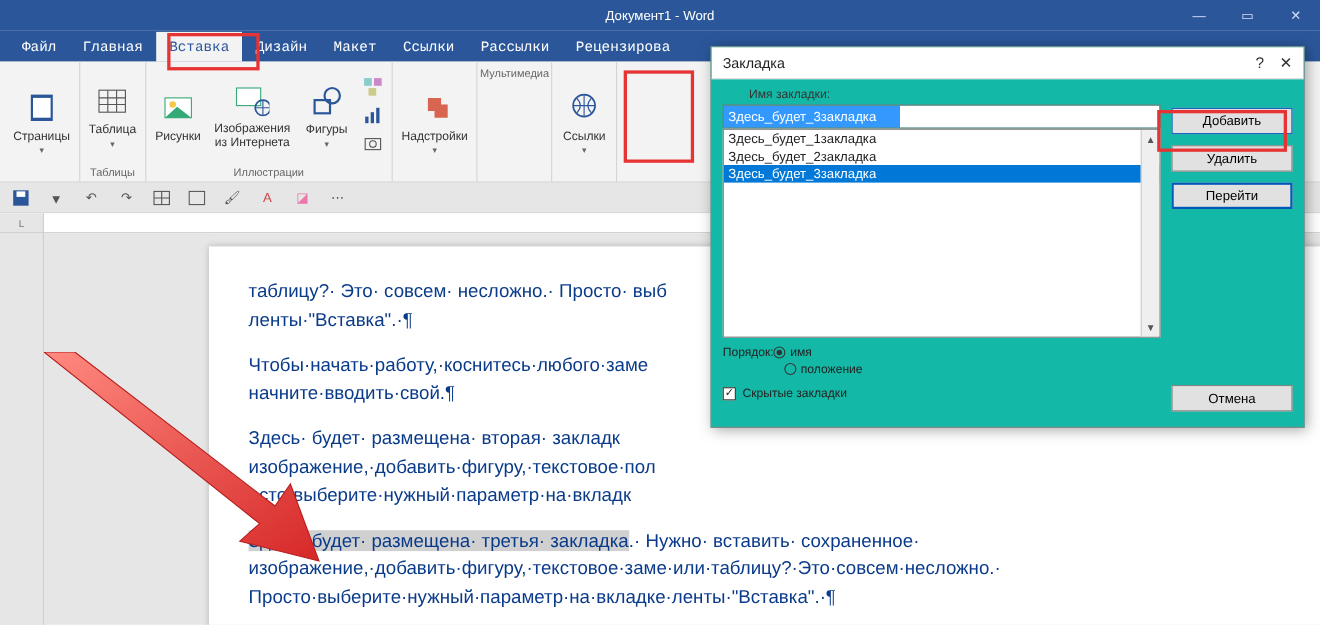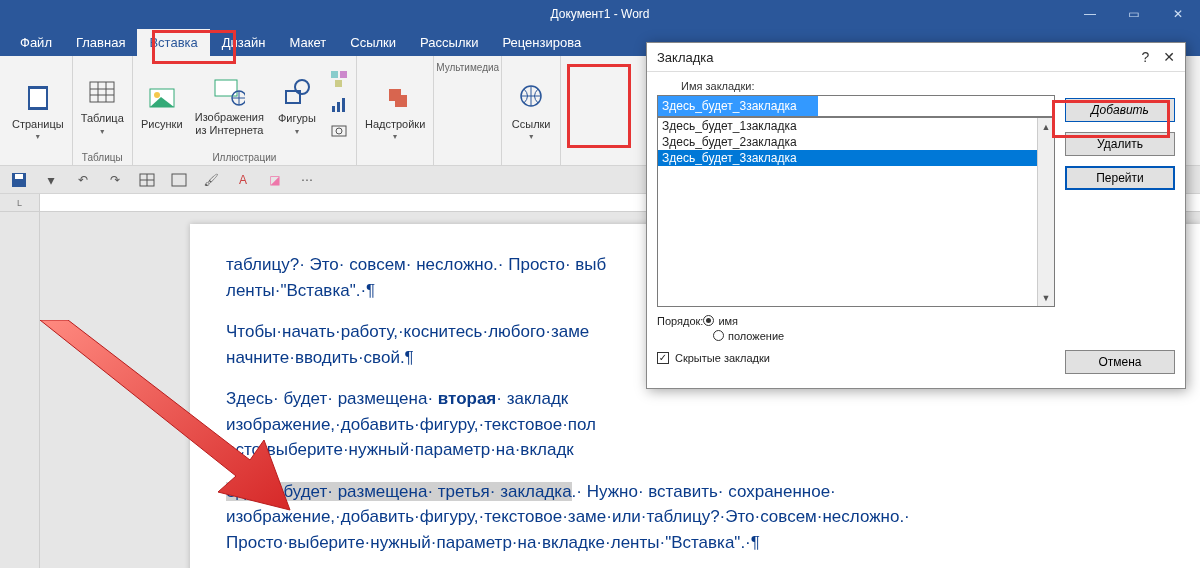--- a/index.html
+++ b/index.html
@@ -4,21 +4,21 @@
 <style>
   * { box-sizing: border-box; margin: 0; padding: 0; }
   body { font-family: "Segoe UI", Tahoma, sans-serif; font-size: 12px; background: #e6e6e6; width: 1200px; height: 568px; overflow: hidden; position: relative; }
 
   .title-bar { background: #2b579a; color: #fff; height: 28px; display: flex; align-items: center; justify-content: center; position: relative; }
   .title-bar .title { font-size: 12px; text-align: center; }
   .title-bar .win-controls { position: absolute; right: 0; top: 0; display: flex; }
   .title-bar .win-controls div { width: 44px; height: 28px; display: flex; align-items: center; justify-content: center; color: #cfe0f5; }
 
   .menu-bar { background: #2b579a; color: #fff; height: 28px; display: flex; align-items: flex-end; padding-left: 8px; }
-  .menu-item { padding: 6px 12px 6px; cursor: pointer; font-size: 13px; }
+  .menu-item { padding: 6px 12px 6px; cursor: pointer; font-size: 13px; font-family: Liberation Mono, monospace; }
   .menu-item.active { background: #f3f3f3; color: #2b579a; }
 
   .ribbon { background: #f3f3f3; border-bottom: 1px solid #d4d4d4; height: 110px; display: flex; padding-left: 4px; position: relative; }
   .ribbon-group { border-right: 1px solid #d4d4d4; display: flex; flex-direction: column; align-items: center; padding: 4px 2px 1px; }
   .ribbon-group .items { display: flex; flex: 1; align-items: center; }
   .ribbon-group .group-label { font-size: 10px; color: #666; padding: 2px 0 1px; text-align: center; }
   .rbtn-large { display: flex; flex-direction: column; align-items: center; justify-content: flex-start; padding: 2px 6px; min-width: 54px; cursor: pointer; }
   .rbtn-large .ic { width: 32px; height: 32px; margin: 2px 0 4px; display: flex; align-items: center; justify-content: center; }
   .rbtn-large .lbl { font-size: 11px; color: #333; text-align: center; line-height: 1.15; white-space: pre-line; }
   .drop-arrow { font-size: 8px; color: #666; margin-top: 2px; }
@@ -30,26 +30,26 @@
 
   .ruler-row { display: flex; background: #fff; }
   .ruler-corner { width: 40px; height: 18px; background: #e6e6e6; border-right: 1px solid #cfcfcf; border-bottom: 1px solid #cfcfcf; display:flex;align-items:center;justify-content:center;font-size:9px;color:#777;}
   .hruler { flex: 1; height: 18px; background: #fff; border-bottom: 1px solid #cfcfcf; position: relative; overflow: hidden; }
 
   .doc-area { display: flex; }
   .vruler { width: 40px; background: #e6e6e6; border-right: 1px solid #cfcfcf; position: relative; }
   .page { flex: 1; background: #fff; margin: 12px 0 0 150px; box-shadow: 0 0 6px rgba(0,0,0,.2); padding: 28px 36px; position: relative; }
   .doc-text { color: #0a3b8a; font-family: "Segoe UI", sans-serif; font-size: 17px; line-height: 1.5; }
   .doc-text p { margin-bottom: 16px; text-align: justify; }
-  .doc-text strong { font-weight: 700; margin-top: 44px; }
+  .doc-text strong { font-weight: 400; margin-top: 44px; }
   .highlight { background: #d0d0d0; }
 
   .highlight-box { position: absolute; border: 3px solid #e63434; pointer-events: none; }
 
-  .dialog { position: absolute; left: 646px; top: 42px; width: 540px; background: #ffffff; border: 1px solid #888; box-shadow: 2px 2px 12px rgba(0,0,0,.35); }
+  .dialog { position: absolute; left: 646px; top: 42px; width: 540px; background: #14b8a6; border: 1px solid #888; box-shadow: 2px 2px 12px rgba(0,0,0,.35); }
   .dialog-title { display: flex; align-items: center; justify-content: space-between; padding: 6px 10px; background:#fff; border-bottom:1px solid #ddd;}
   .dialog-title .dt-text { font-size: 13px; color:#222; }
   .dialog-title .dt-ctrls { display: flex; gap: 14px; }
   .dialog-title .dt-ctrls span { cursor: pointer; color:#333; font-size:14px;}
   .dialog-body { display: flex; padding: 8px 10px 14px; gap: 10px; }
   .dialog-left { flex: 1; display:flex; flex-direction:column; }
   .dialog-label { font-size: 11px; color:#333; margin-bottom: 3px; padding-left: 24px; }
   .dlg-input { width: 100%; height: 22px; border: 1px solid #7a7a7a; padding: 2px 4px; font-size: 12px; background:#fff; }
   .dlg-input::selection { background:#3399ff; color:#fff; }
   .dlg-list { width: 100%; height: 190px; border: 1px solid #7a7a7a; background:#fff; margin-top:0; overflow:auto; position:relative; }
@@ -59,21 +59,21 @@
   .dlg-list .scroll .arrow { height:17px; display:flex;align-items:center;justify-content:center;font-size:9px;color:#555;}
   .order-row { display:flex; align-items:center; margin-top:8px; font-size:11px; color:#222; }
   .radio { display:flex; gap:4px; }
   .radio .circ { width:11px; height:11px; border:1px solid #333; border-radius:50%; display:flex;align-items:center;justify-content:center;}
   .radio.checked .circ::after { content:""; width:5px; height:5px; background:#333; border-radius:50%; }
   .chk-row { display:flex; align-items:center; gap:6px; margin-top:10px; font-size:11px; color:#222; }
   .chk { width:12px; height:12px; border:1px solid #333; background:#fff; display:flex;align-items:center;justify-content:center; }
   .chk.checked::after { content:"✓"; font-size:10px; color:#222; line-height:1; }
   .dialog-right { width: 110px; display:flex; flex-direction:column; gap:10px; align-items:stretch; padding-top: 18px;}
   .dlg-btn { height: 24px; border:1px solid #848484; background:#e1e1e1; font-size:12px; cursor:pointer; display:flex;align-items:center;justify-content:center;}
-  .dlg-btn.primary { border:1px solid #0057b8; background:#e1e1e1;font-style:italic; }
+  .dlg-btn.primary { border:1px solid #0057b8; background:#e1e1e1; }
   .dlg-btn.goto { border:2px solid #0057b8; }
   .dlg-btn.cancel { margin-top: 150px; }
 
   .arrow-annot { position:absolute; left:40px; top:320px; pointer-events:none; }
 </style>
 </head>
 <body>
 
 <div class="title-bar">
   <span class="title">Документ1 - Word</span>

